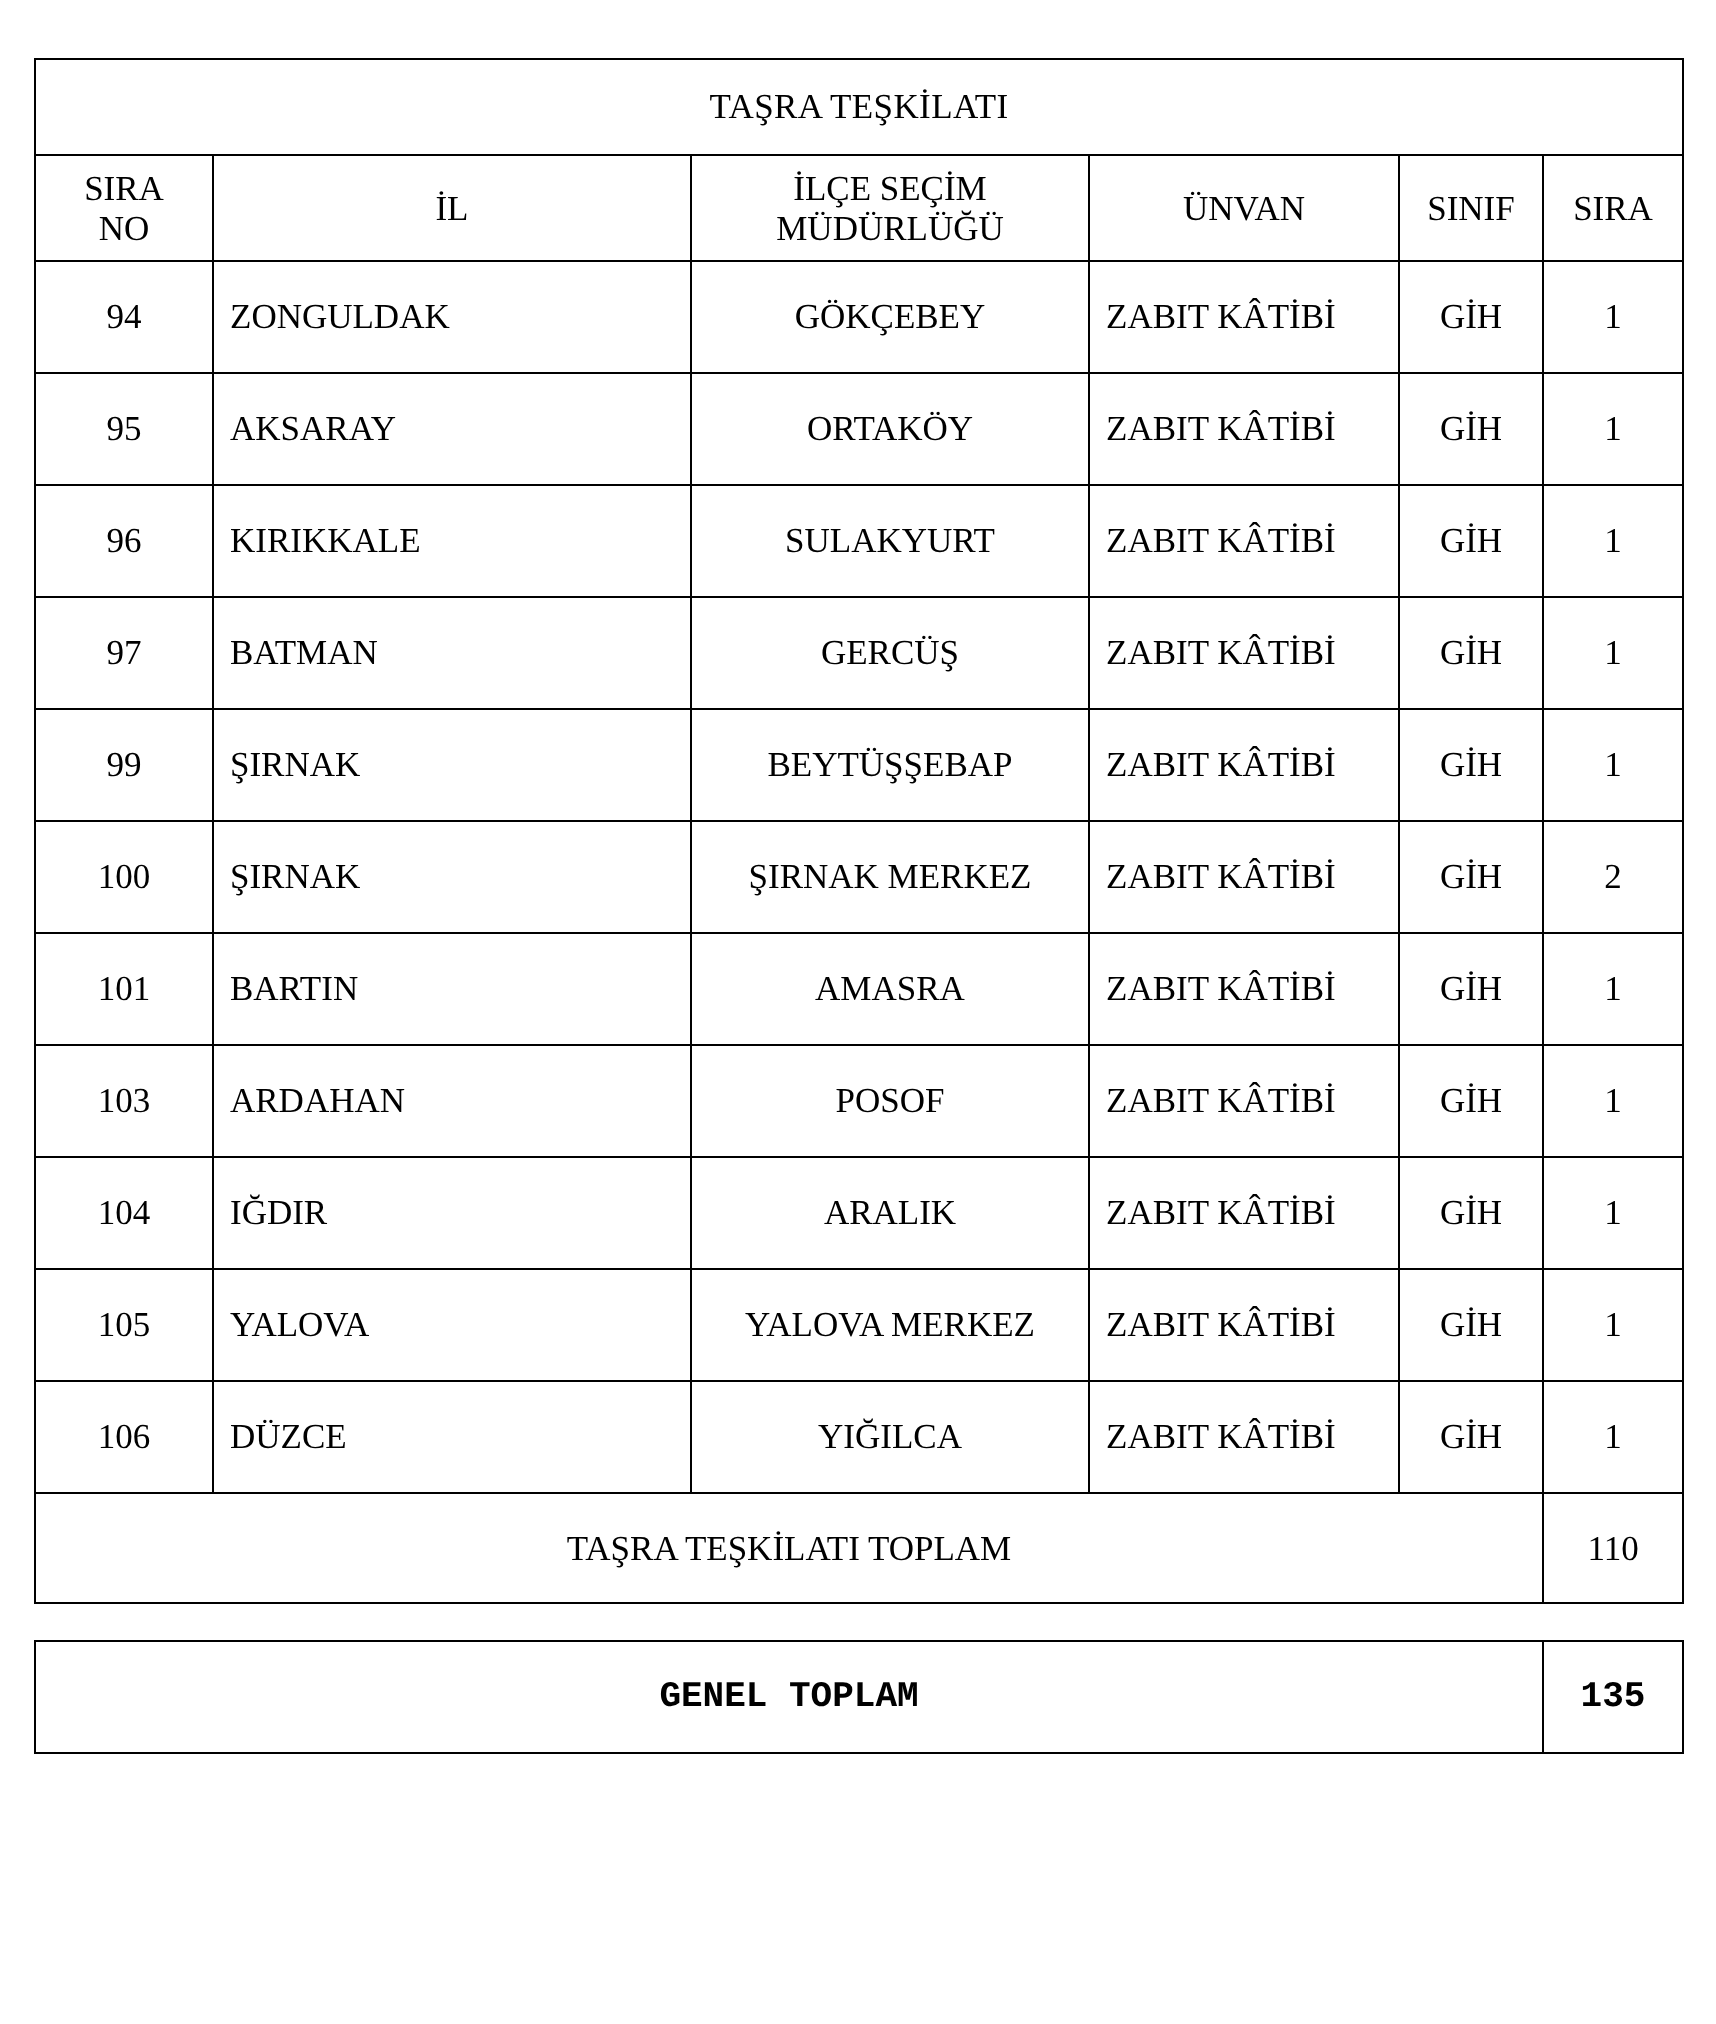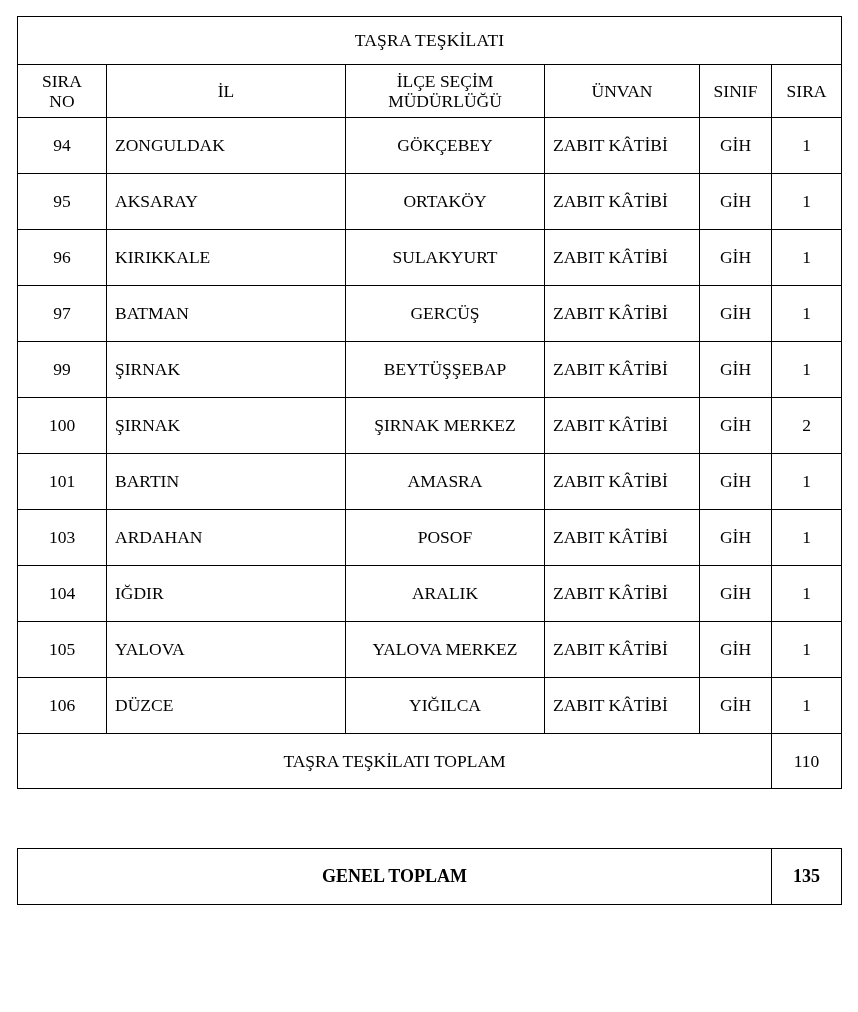--- a/index.html
+++ b/index.html
@@ -14,21 +14,21 @@
     font-family: "Liberation Serif", "DejaVu Serif", serif;
     color: #000000;
     -webkit-font-smoothing: antialiased;
   }
 
   .page {
     position: relative;
     width: 858px;
     height: 1012px;
     box-sizing: border-box;
-    padding: 16px 17px 0 17px;
+    padding: 29px 17px 0 17px;
   }
 
   table.doc-table {
     width: 824px;
     border-collapse: collapse;
     table-layout: fixed;
     border: 1.3px solid #000000;
   }
 
   table.doc-table td,
@@ -98,21 +98,22 @@
     font-weight: bold;
     font-size: 18px;
   }
 
   
   table.grand-table {
     width: 824px;
     border-collapse: collapse;
     table-layout: fixed;
     border: 1.3px solid #000000;
-    margin-top: 59px;
+    margin-top: 18px;
+    font-family: Liberation Mono, monospace;
   }
   table.grand-table td {
     border: 1px solid #000000;
     height: 55px;
     padding: 0 8px;
     vertical-align: middle;
     font-weight: bold;
     font-size: 18px;
     text-align: center;
   }

